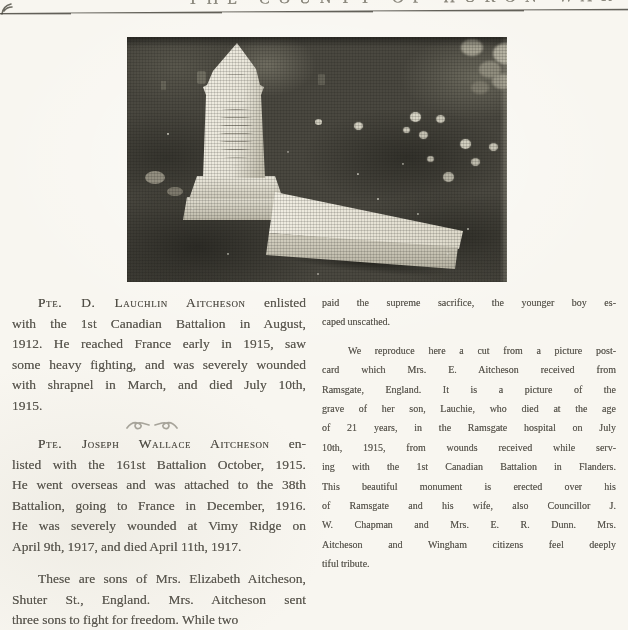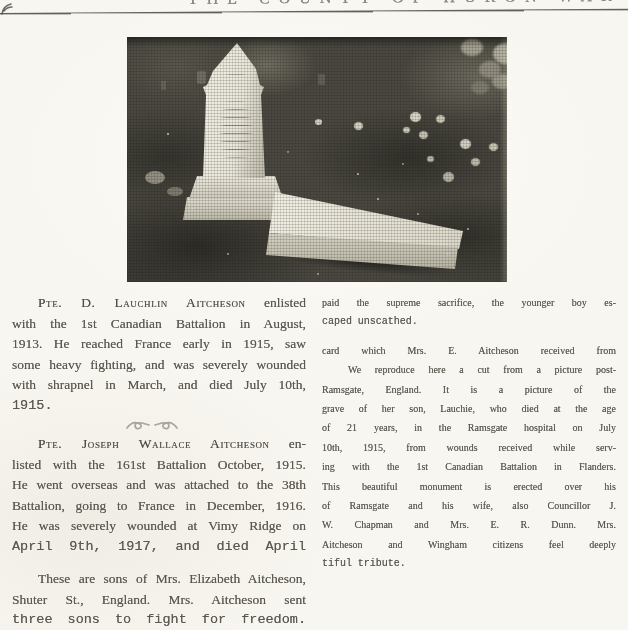--- a/index.html
+++ b/index.html
@@ -148,21 +148,21 @@
   }
   .col{width:294px;overflow:hidden;}
   .tline{
     text-align:justify;text-align-last:justify;text-justify:inter-word;
     overflow:hidden;
     text-shadow:0 0 .5px rgba(98,95,87,.75);
     word-spacing:-0.2px;
   }
   .col-left .tline{font-size:13.5px;line-height:20.5px;height:20.5px;}
   .col-right .tline{font-size:10px;line-height:19.4px;height:19.4px;}
-  .tline.lastline{text-align-last:left;font-family:Liberation Mono, monospace;}
+  .tline.lastline{text-align-last:left;}
   .tline.indent{text-indent:26px;}
   .smallcaps{font-variant:small-caps;letter-spacing:.6px;color:#514e46;}
   .col-right .para + .para{margin-top:9px;}
   .col-left .para + .para{margin-top:12px;}
   .ornament{
     display:flex;justify-content:center;align-items:center;
     margin:4px 0 4px -14px;height:10px;opacity:.75;
   }
 </style>
 </head>
@@ -193,21 +193,21 @@
     <div class="ph-slab-front"></div>
     <div class="ph-specks"></div>
     <div class="ph-edge"></div>
   </div>
 
   <div class="columns">
     <div class="col col-left">
       <div class="para">
           <div class="tline indent"><span class="smallcaps">Pte. D. Lauchlin Aitcheson</span> enlisted</div>
           <div class="tline">with the 1st Canadian Battalion in August,</div>
-          <div class="tline">1913.  He reached France early in 1915, saw</div>
+          <div class="tline">1912.  He reached France early in 1915, saw</div>
           <div class="tline">some heavy fighting, and was severely wounded</div>
           <div class="tline">with shrapnel in March, and died July 10th,</div>
           <div class="tline lastline">1915.</div>
         </div>
       <div class="ornament">
         <svg width="52" height="12" viewBox="0 0 52 12">
           <path d="M1 9 Q6 2 12 4 Q17 6 14 9 Q10 11 9 7 Q9 3 16 4 L23 6" fill="none" stroke="#8d8a7f" stroke-width="1.7" stroke-linecap="round"></path>
           <path d="M51 9 Q46 2 40 4 Q35 6 38 9 Q42 11 43 7 Q43 3 36 4 L29 6" fill="none" stroke="#8d8a7f" stroke-width="1.7" stroke-linecap="round"></path>
         </svg>
       </div>
@@ -224,22 +224,22 @@
           <div class="tline">Shuter St., England.  Mrs. Aitcheson sent</div>
           <div class="tline lastline">three sons to fight for freedom.  While two</div>
         </div>
     </div>
     <div class="col col-right">
       <div class="para">
           <div class="tline">paid the supreme sacrifice, the younger boy es-</div>
           <div class="tline lastline">caped unscathed.</div>
         </div>
       <div class="para">
+          <div class="tline indent">We reproduce here a cut from a picture post-</div>
           <div class="tline">card which Mrs. E. Aitcheson received from</div>
-          <div class="tline indent">We reproduce here a cut from a picture post-</div>
           <div class="tline">Ramsgate, England.  It is a picture of the</div>
           <div class="tline">grave of her son, Lauchie, who died at the age</div>
           <div class="tline">of 21 years, in the Ramsgate hospital on July</div>
           <div class="tline">10th, 1915, from wounds received while serv-</div>
           <div class="tline">ing with the 1st Canadian Battalion in Flanders.</div>
           <div class="tline">This beautiful monument is erected over his</div>
           <div class="tline">of Ramsgate and his wife, also Councillor J.</div>
           <div class="tline">W. Chapman and Mrs. E. R. Dunn.  Mrs.</div>
           <div class="tline">Aitcheson and Wingham citizens feel deeply</div>
           <div class="tline lastline">tiful tribute.</div>

